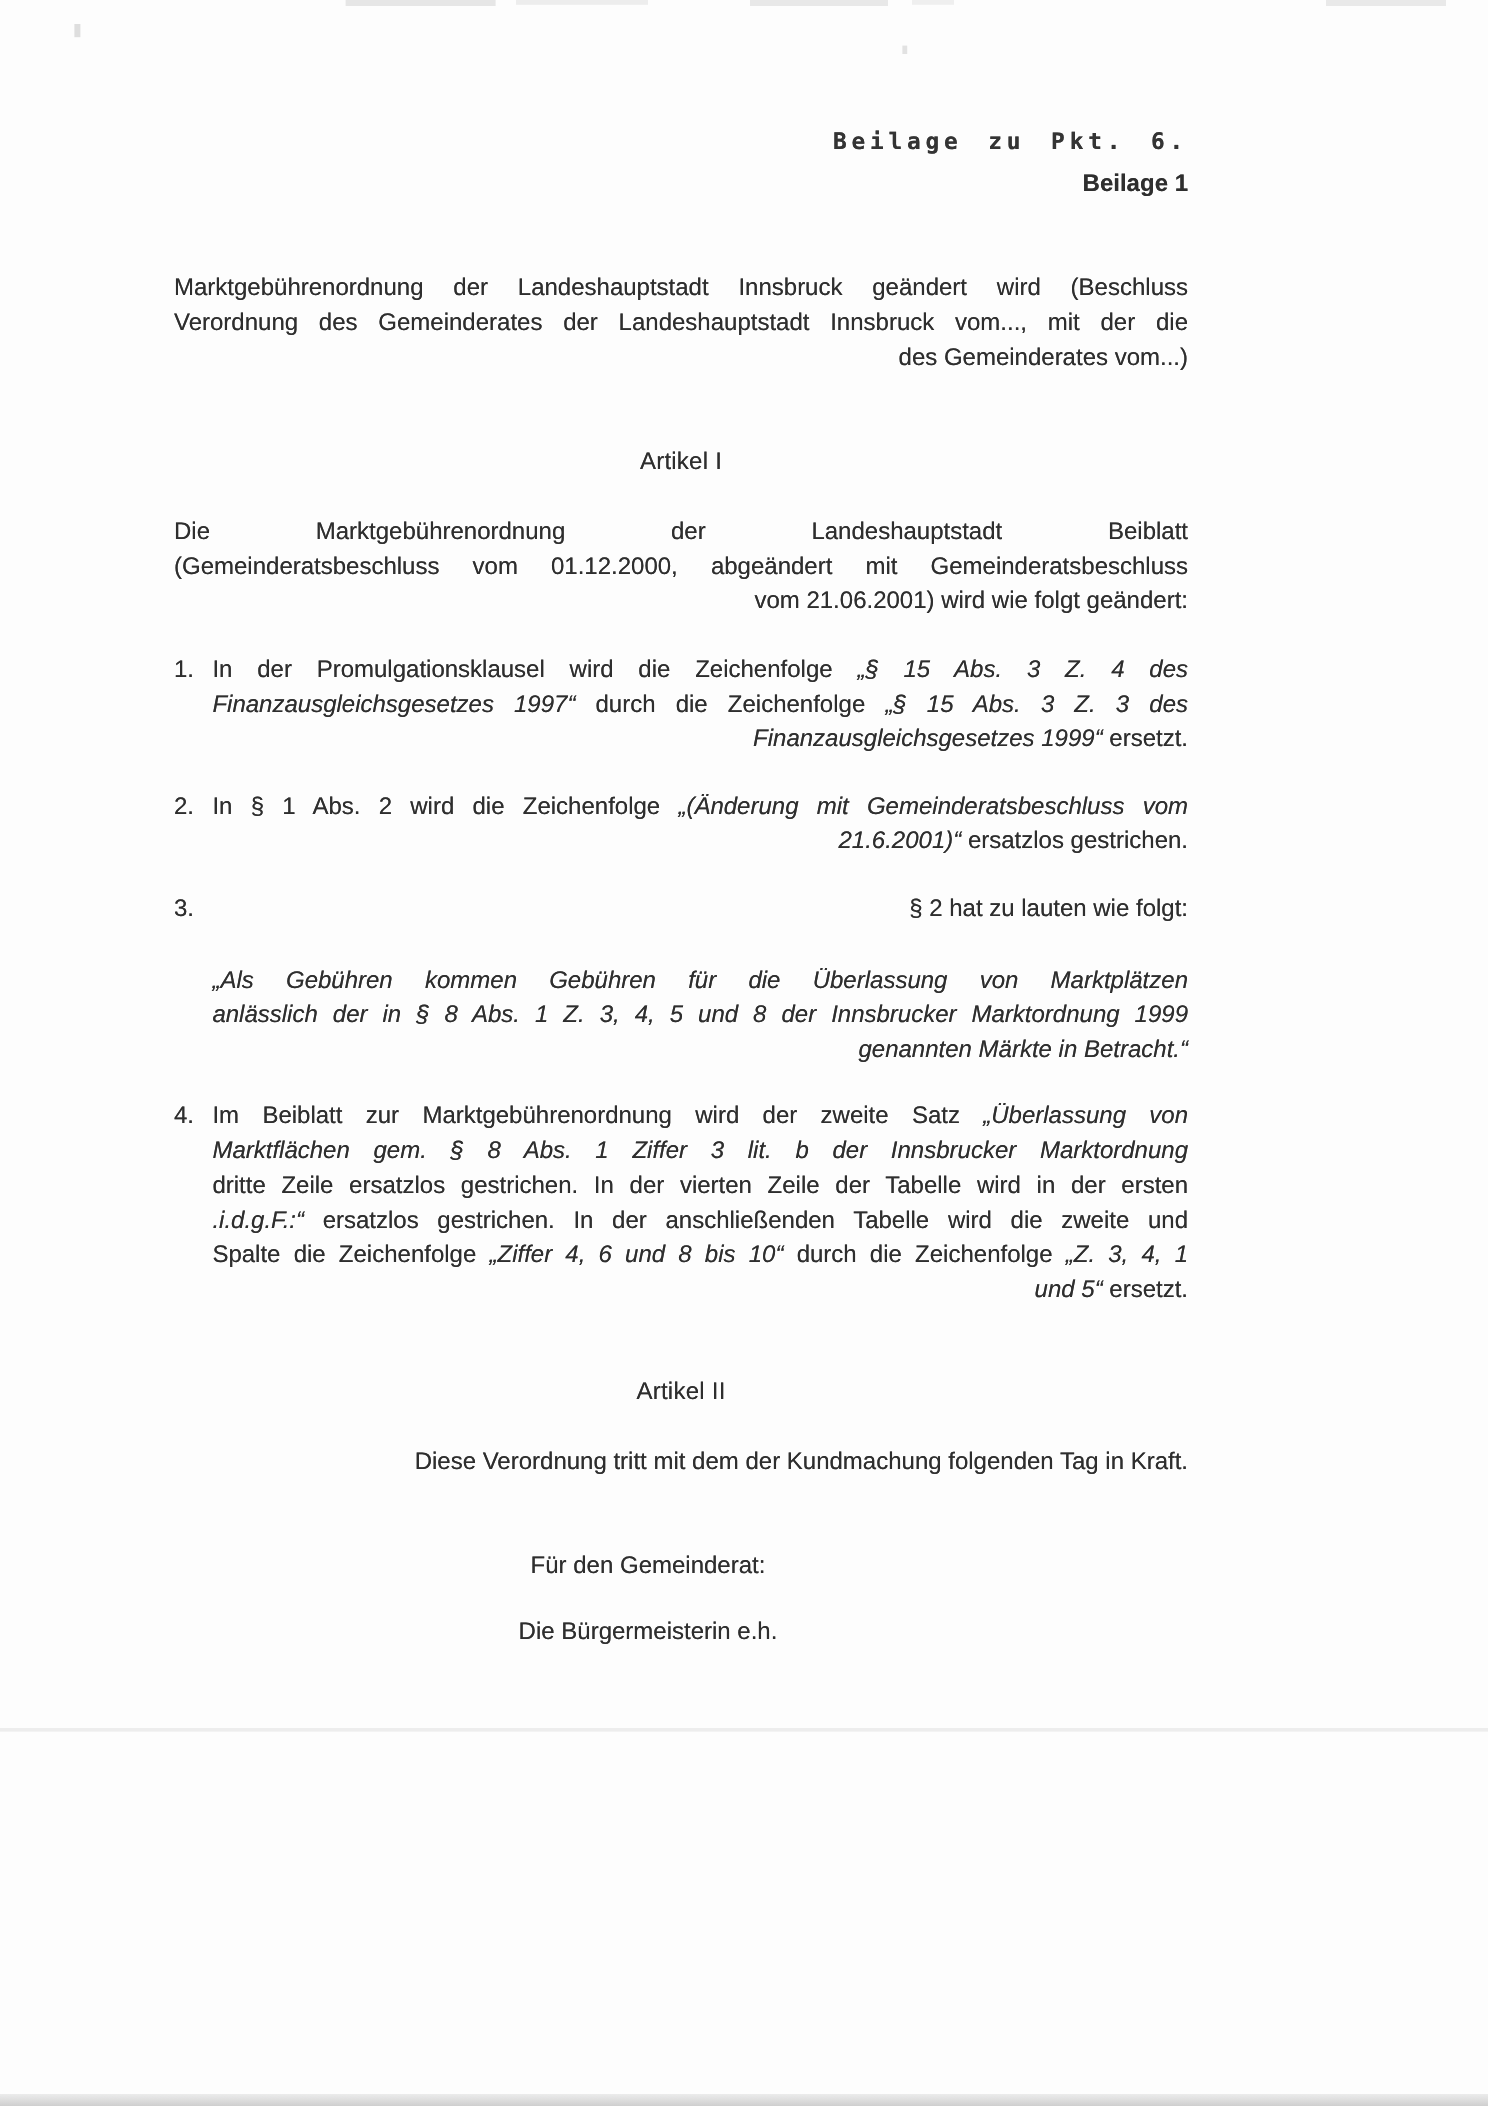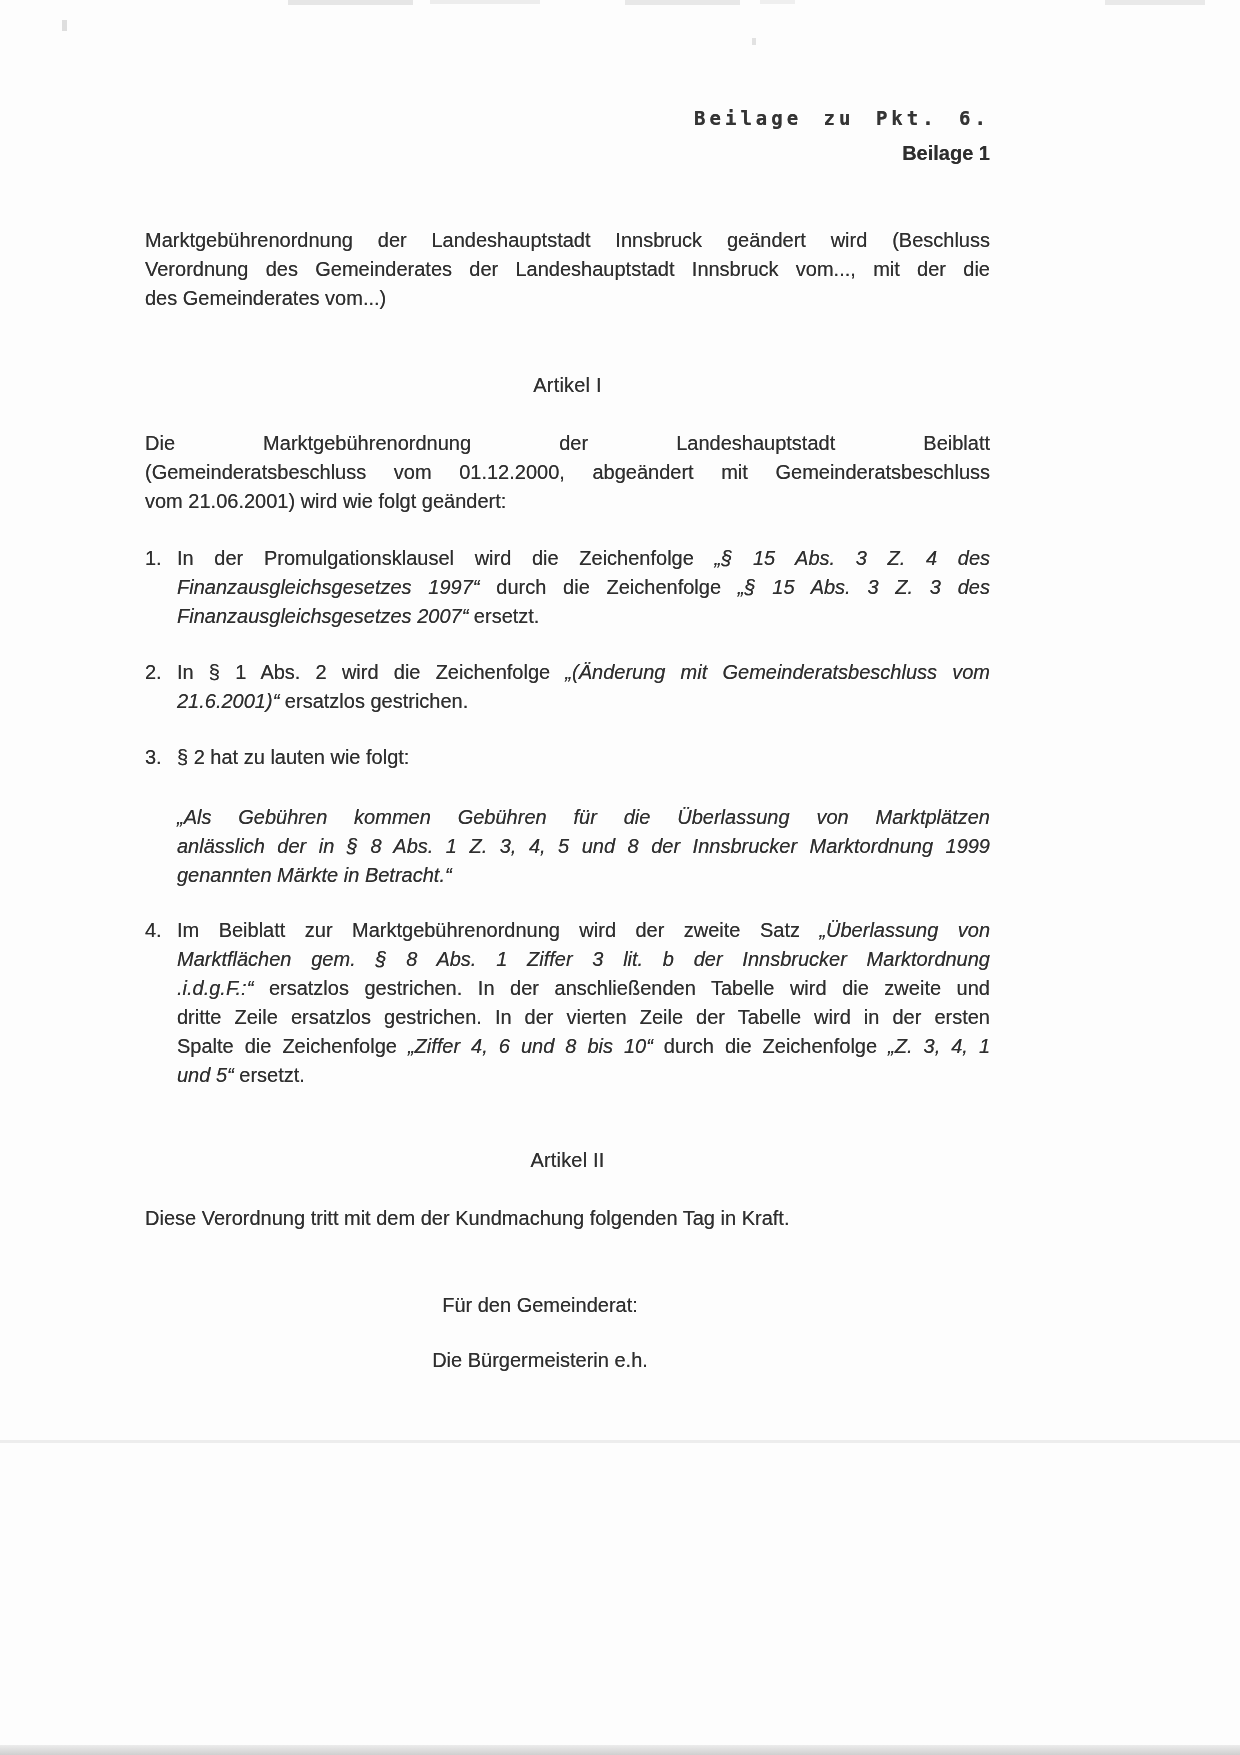--- a/index.html
+++ b/index.html
@@ -19,21 +19,21 @@
     font-size:20px; line-height:29px;
   }
   .block { position:absolute; left:0; right:0; }
   .right  { text-align:right;font-weight:bold; }
   .center { text-align:center; }
   .mono {
     font-family:"DejaVu Sans Mono", monospace;
     font-size:19px; letter-spacing:4px; word-spacing:6px; color:#343434;
   }
   .jline { text-align:justify; text-align-last:justify; }
-  .lline { text-align:left; }
+  .lline { text-align:right; }
   .item { display:flex; }
   .item-num { flex:0 0 32px; }
   .item-text { flex:1 1 auto; min-width:0; }
   .quote { padding-left:32px; }
   em { font-style:italic; }
   .heading { letter-spacing:.2px; }
   .sig { padding-right:55px; }
 
   
   .artifact { position:absolute; pointer-events:none; }
@@ -81,21 +81,21 @@
       <div class="jline">Die Marktgebührenordnung der Landeshauptstadt Beiblatt</div>
       <div class="jline">(Gemeinderatsbeschluss vom 01.12.2000, abgeändert mit Gemeinderatsbeschluss</div>
       <div class="lline">vom 21.06.2001) wird wie folgt geändert:</div>
     </div>
 
     <div class="block item" style="top:544px">
       <div class="item-num">1.</div>
       <div class="item-text">
         <div class="jline"><span>In der Promulgationsklausel wird die Zeichenfolge </span><em>„§ 15 Abs. 3 Z. 4 des</em></div>
         <div class="jline"><em>Finanzausgleichsgesetzes 1997“</em><span> durch die Zeichenfolge </span><em>„§ 15 Abs. 3 Z. 3 des</em></div>
-        <div class="lline"><em>Finanzausgleichsgesetzes 2007“</em><span> ersetzt.</span></div>
+        <div class="lline"><em>Finanzausgleichsgesetzes 1999“</em><span> ersetzt.</span></div>
       </div>
     </div>
 
     <div class="block item" style="top:658px">
       <div class="item-num">2.</div>
       <div class="item-text">
         <div class="jline"><span>In § 1 Abs. 2 wird die Zeichenfolge </span><em>„(Änderung mit Gemeinderatsbeschluss vom</em></div>
         <div class="lline"><em>21.6.2001)“</em><span> ersatzlos gestrichen.</span></div>
       </div>
     </div>
@@ -111,22 +111,22 @@
       <div class="jline"><em>„Als Gebühren kommen Gebühren für die Überlassung von Marktplätzen</em></div>
       <div class="jline"><em>anlässlich der in § 8 Abs. 1 Z. 3, 4, 5 und 8 der Innsbrucker Marktordnung 1999</em></div>
       <div class="lline"><em>genannten Märkte in Betracht.“</em></div>
     </div>
 
     <div class="block item" style="top:916px">
       <div class="item-num">4.</div>
       <div class="item-text">
         <div class="jline"><span>Im Beiblatt zur Marktgebührenordnung wird der zweite Satz </span><em>„Überlassung von</em></div>
         <div class="jline"><em>Marktflächen gem. § 8 Abs. 1 Ziffer 3 lit. b der Innsbrucker Marktordnung</em></div>
+        <div class="jline"><span>dritte Zeile ersatzlos gestrichen. In der vierten Zeile der Tabelle wird in der ersten</span></div>
         <div class="jline"><em>.i.d.g.F.:“</em><span> ersatzlos gestrichen. In der anschließenden Tabelle wird die zweite und</span></div>
-        <div class="jline"><span>dritte Zeile ersatzlos gestrichen. In der vierten Zeile der Tabelle wird in der ersten</span></div>
         <div class="jline"><span>Spalte die Zeichenfolge </span><em>„Ziffer 4, 6 und 8 bis 10“</em><span> durch die Zeichenfolge </span><em>„Z. 3, 4, 1</em></div>
         <div class="lline"><em>und 5“</em><span> ersetzt.</span></div>
       </div>
     </div>
 
     <div class="block center heading" style="top:1146px">Artikel II</div>
 
     <div class="block lline" style="top:1204px">Diese Verordnung tritt mit dem der Kundmachung folgenden Tag in Kraft.</div>
 
     <div class="block center sig" style="top:1291px">Für den Gemeinderat:</div>

